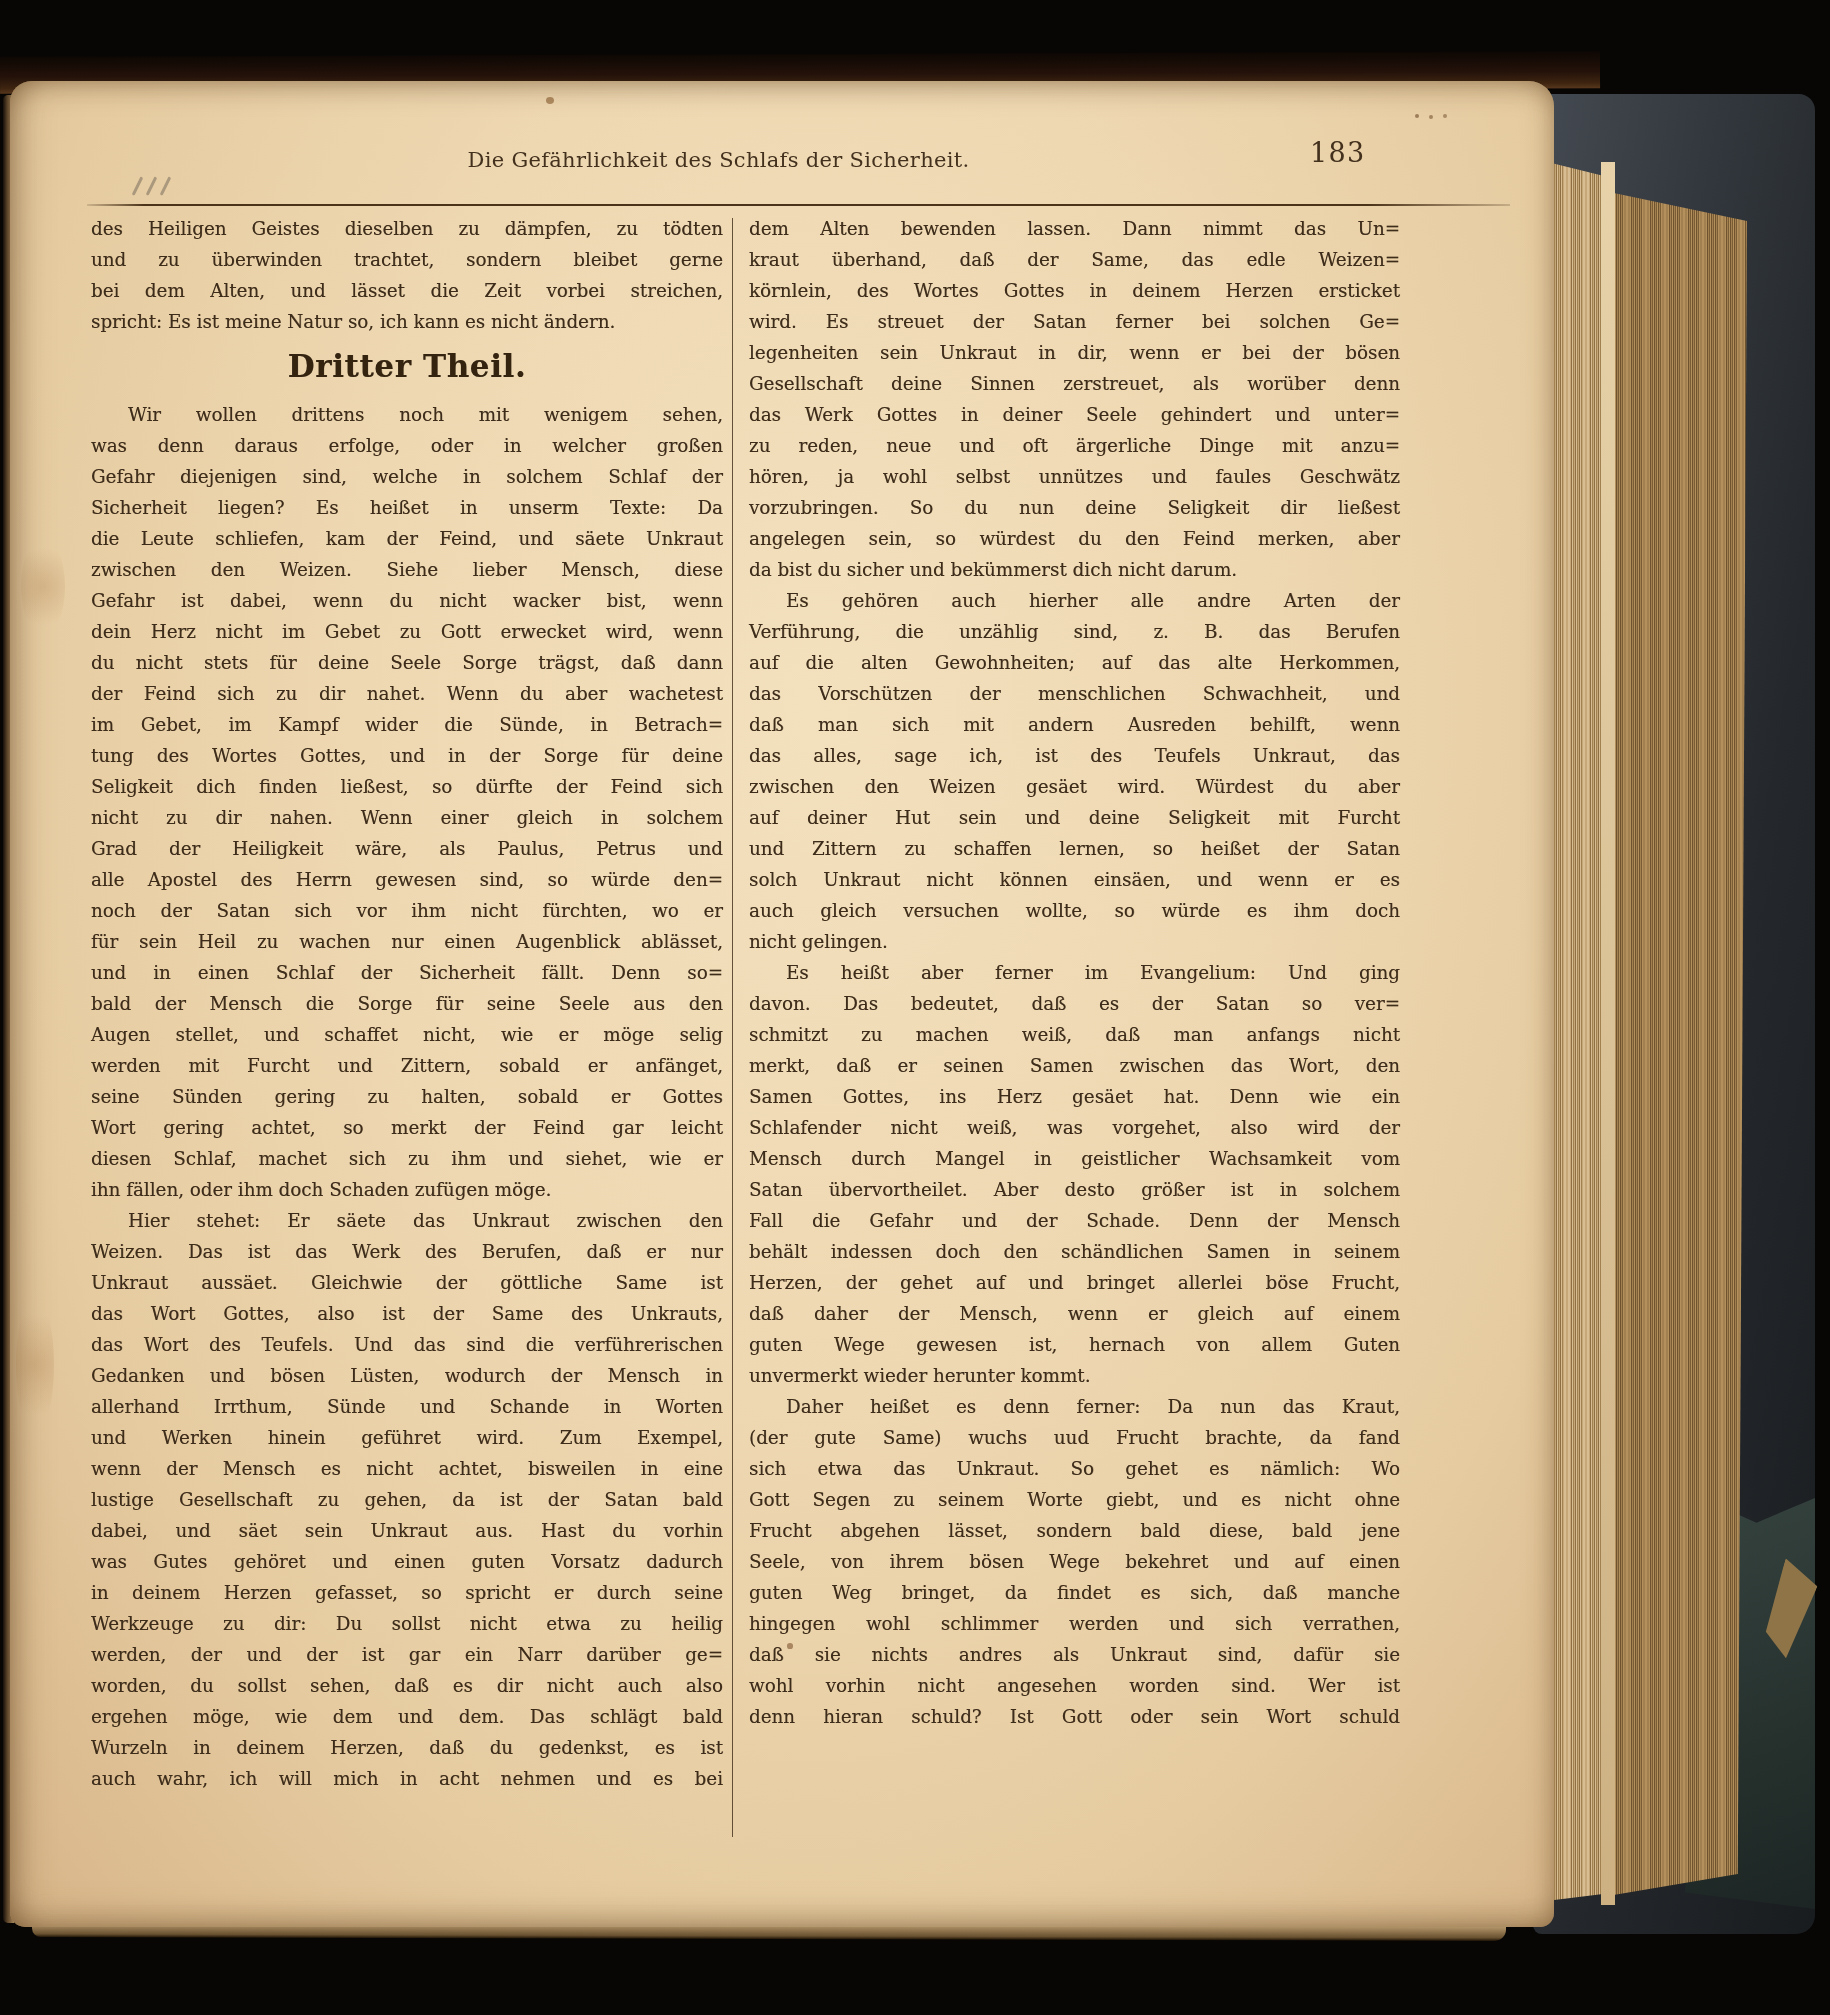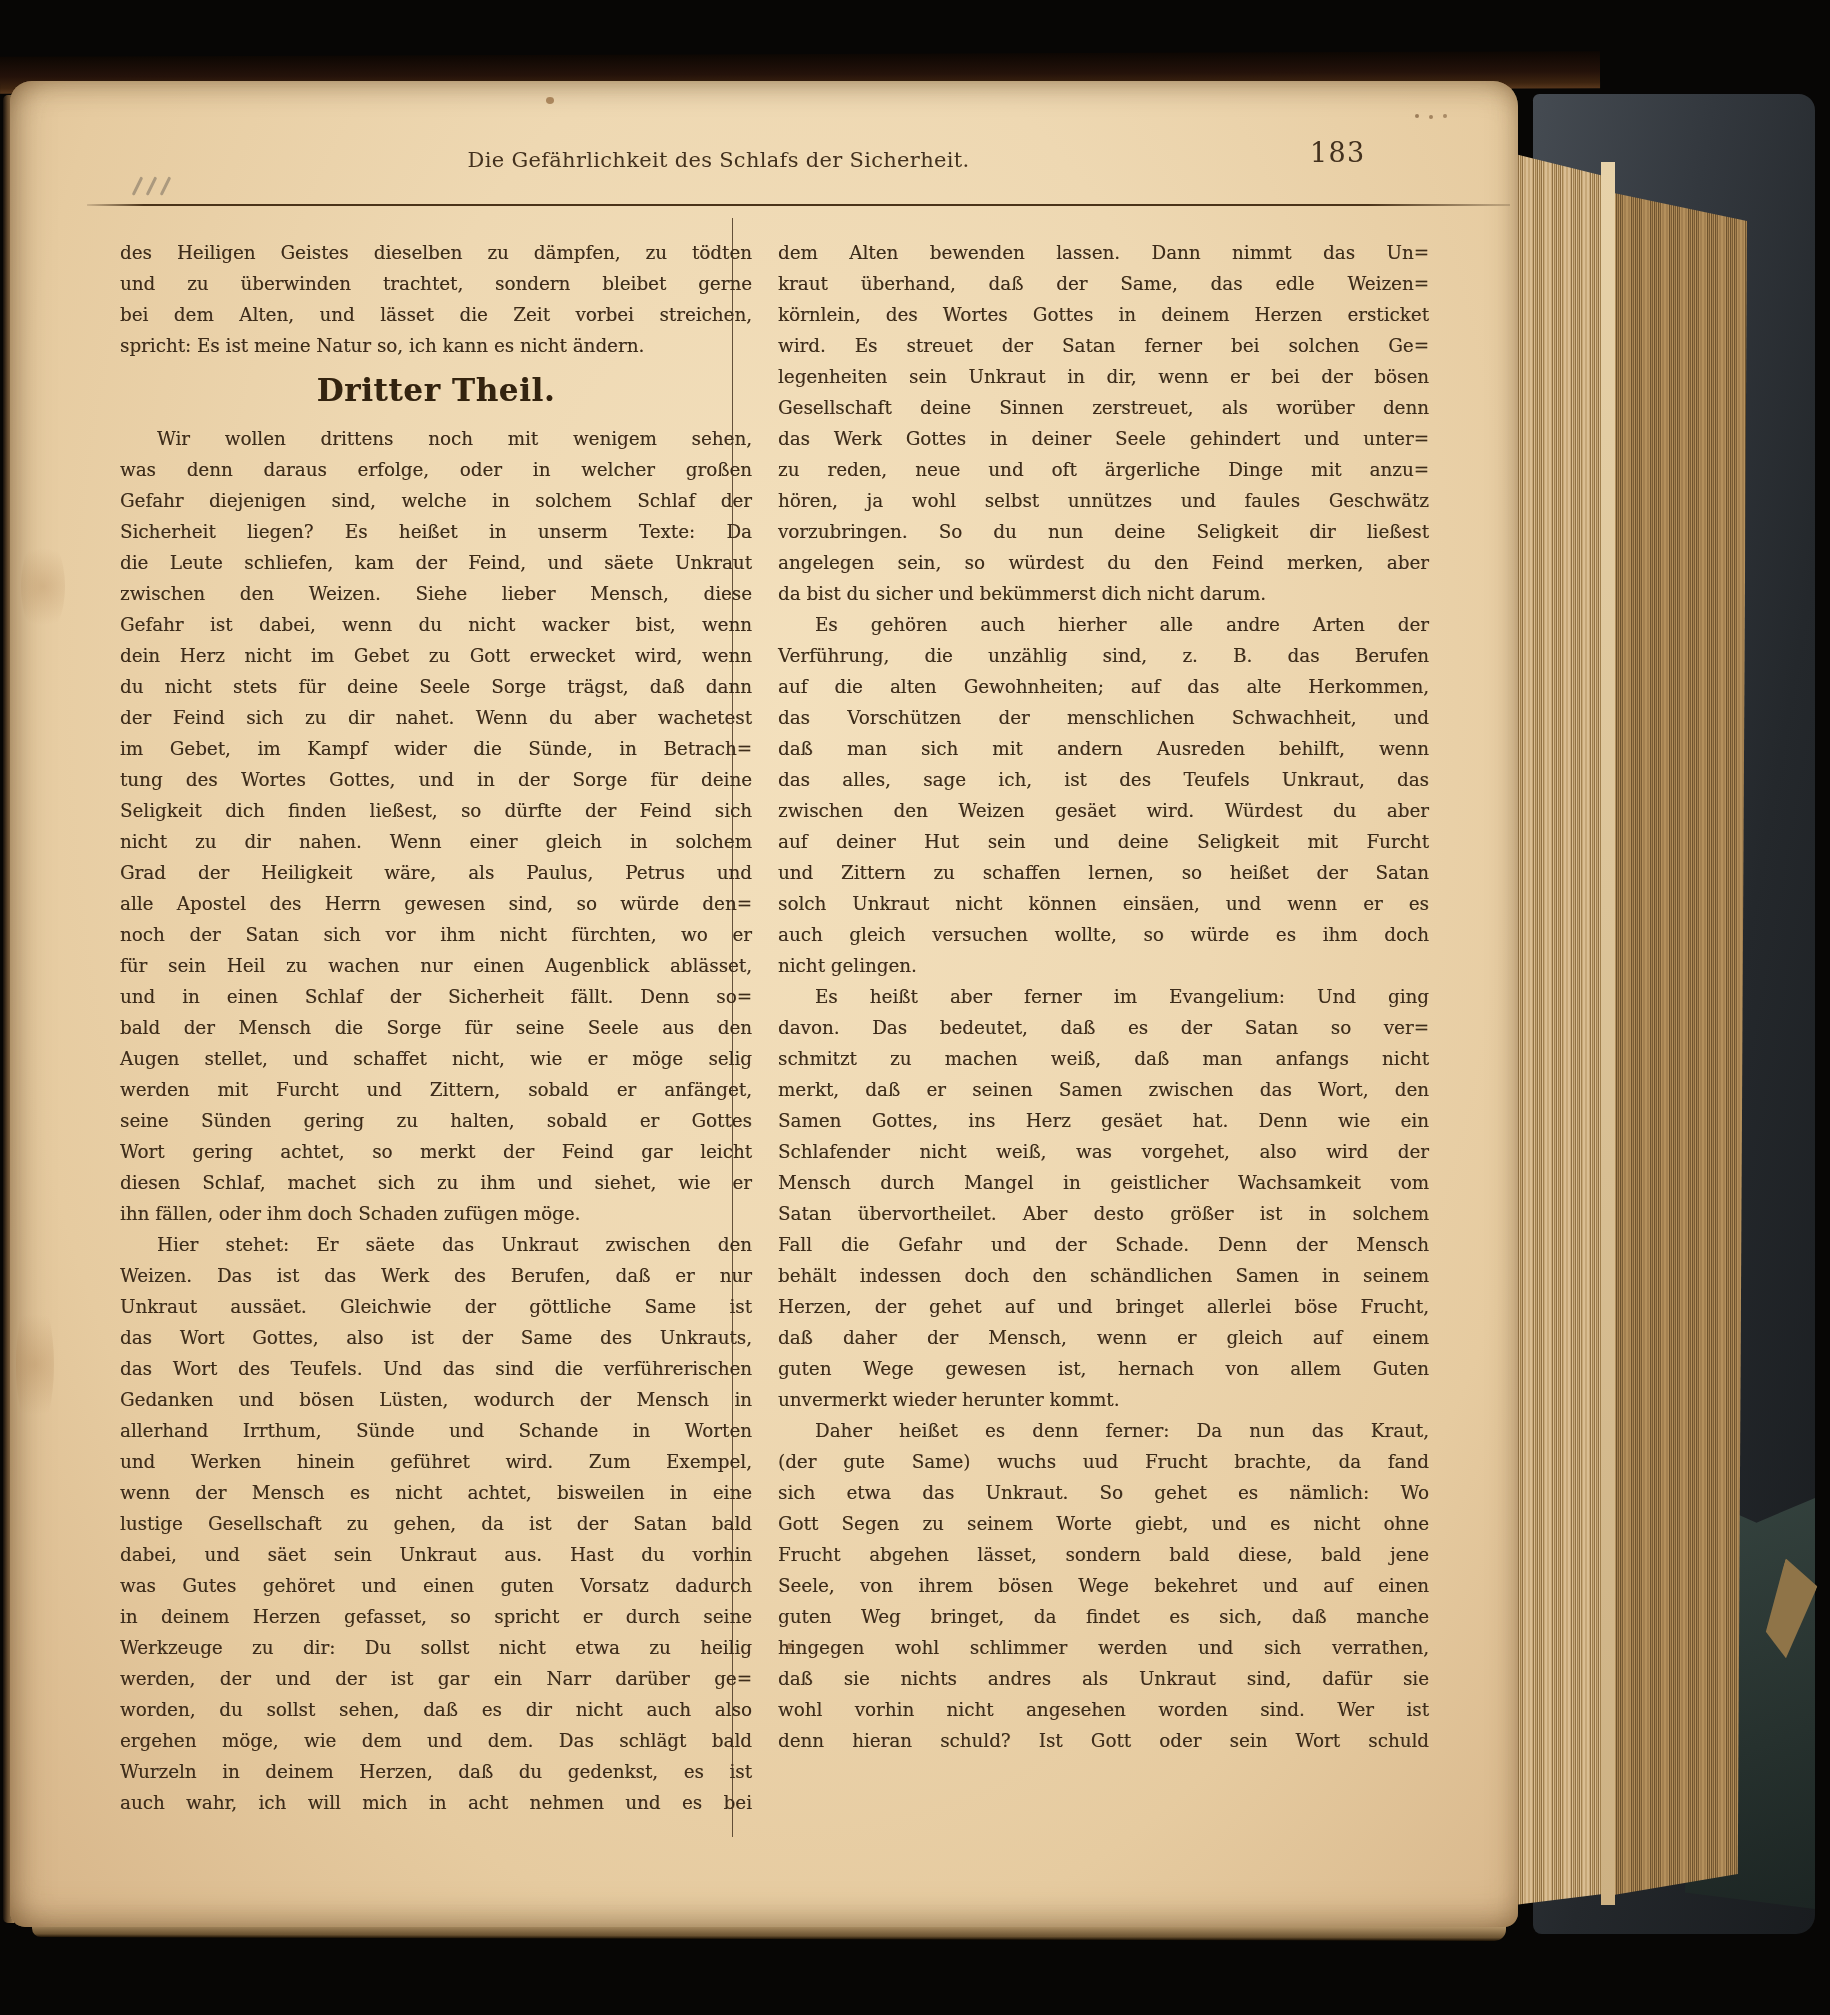--- a/index.html
+++ b/index.html
@@ -61,44 +61,44 @@
   
   .page {
     position:absolute; left:10px; top:81px; width:1508px; height:1846px;
     background:radial-gradient(ellipse at 52% 34%, #f3e0bd 0%, #eed8b2 40%, #e6cba0 72%, #d6b488 100%);
     border-radius:21.5px 25px 14px 15px;
     box-shadow:
       inset 19px 0 38px -17.7px rgba(92,62,30,0.55),
       inset -11.4px 0 32px -16.4px rgba(120,85,45,0.5),
       inset 0 16.4px 32px -19px rgba(100,70,35,0.5),
       inset 0 -19px 38px -19px rgba(110,78,40,0.55);
+    padding-left: 36px;
   }
 
   .running-title {
     position:absolute; left:329px; top:67px; width:759px;
     text-align:center; font-size:21px; color:#43311e; letter-spacing:0.3px;
   }
   .page-number {
     position:absolute; left:1300px; top:56px;
     font-size:27px; color:#43311e; letter-spacing:1.3px;
   }
   .header-rule {
     position:absolute; left:77px; top:123px; width:1423px; height:1.9px;
     background:linear-gradient(90deg, rgba(62,42,22,0.15), #4a3319 4%, #4a3319 90%, rgba(62,42,22,0.2));
   }
   .divider {
     position:absolute; left:722px; top:137px; width:1.3px; height:1619px;
     background:rgba(64,45,26,0.8);
   }
 
   .column {
-    position:absolute; top:156px;
+    position:absolute; top:132px;
     font-size:18.3px; line-height:31px; color:#3d2c1a;
     text-shadow:0.3px 0.3px 0.4px rgba(61,44,26,0.45);
-    margin-left:29px;
   }
   .col-left  { left:81px;  width:632px; }
   .col-right { left:739px; width:651px; }
 
   .line { height:31px; text-align:justify; text-align-last:justify; }
   .line.endline { text-align-last:auto; }
   .line.indent { text-indent:37px; }
   .col-heading {
     height:62px; line-height:58px; text-align:center;
     font-weight:bold; font-size:31px; color:#33230f; letter-spacing:0.6px;

